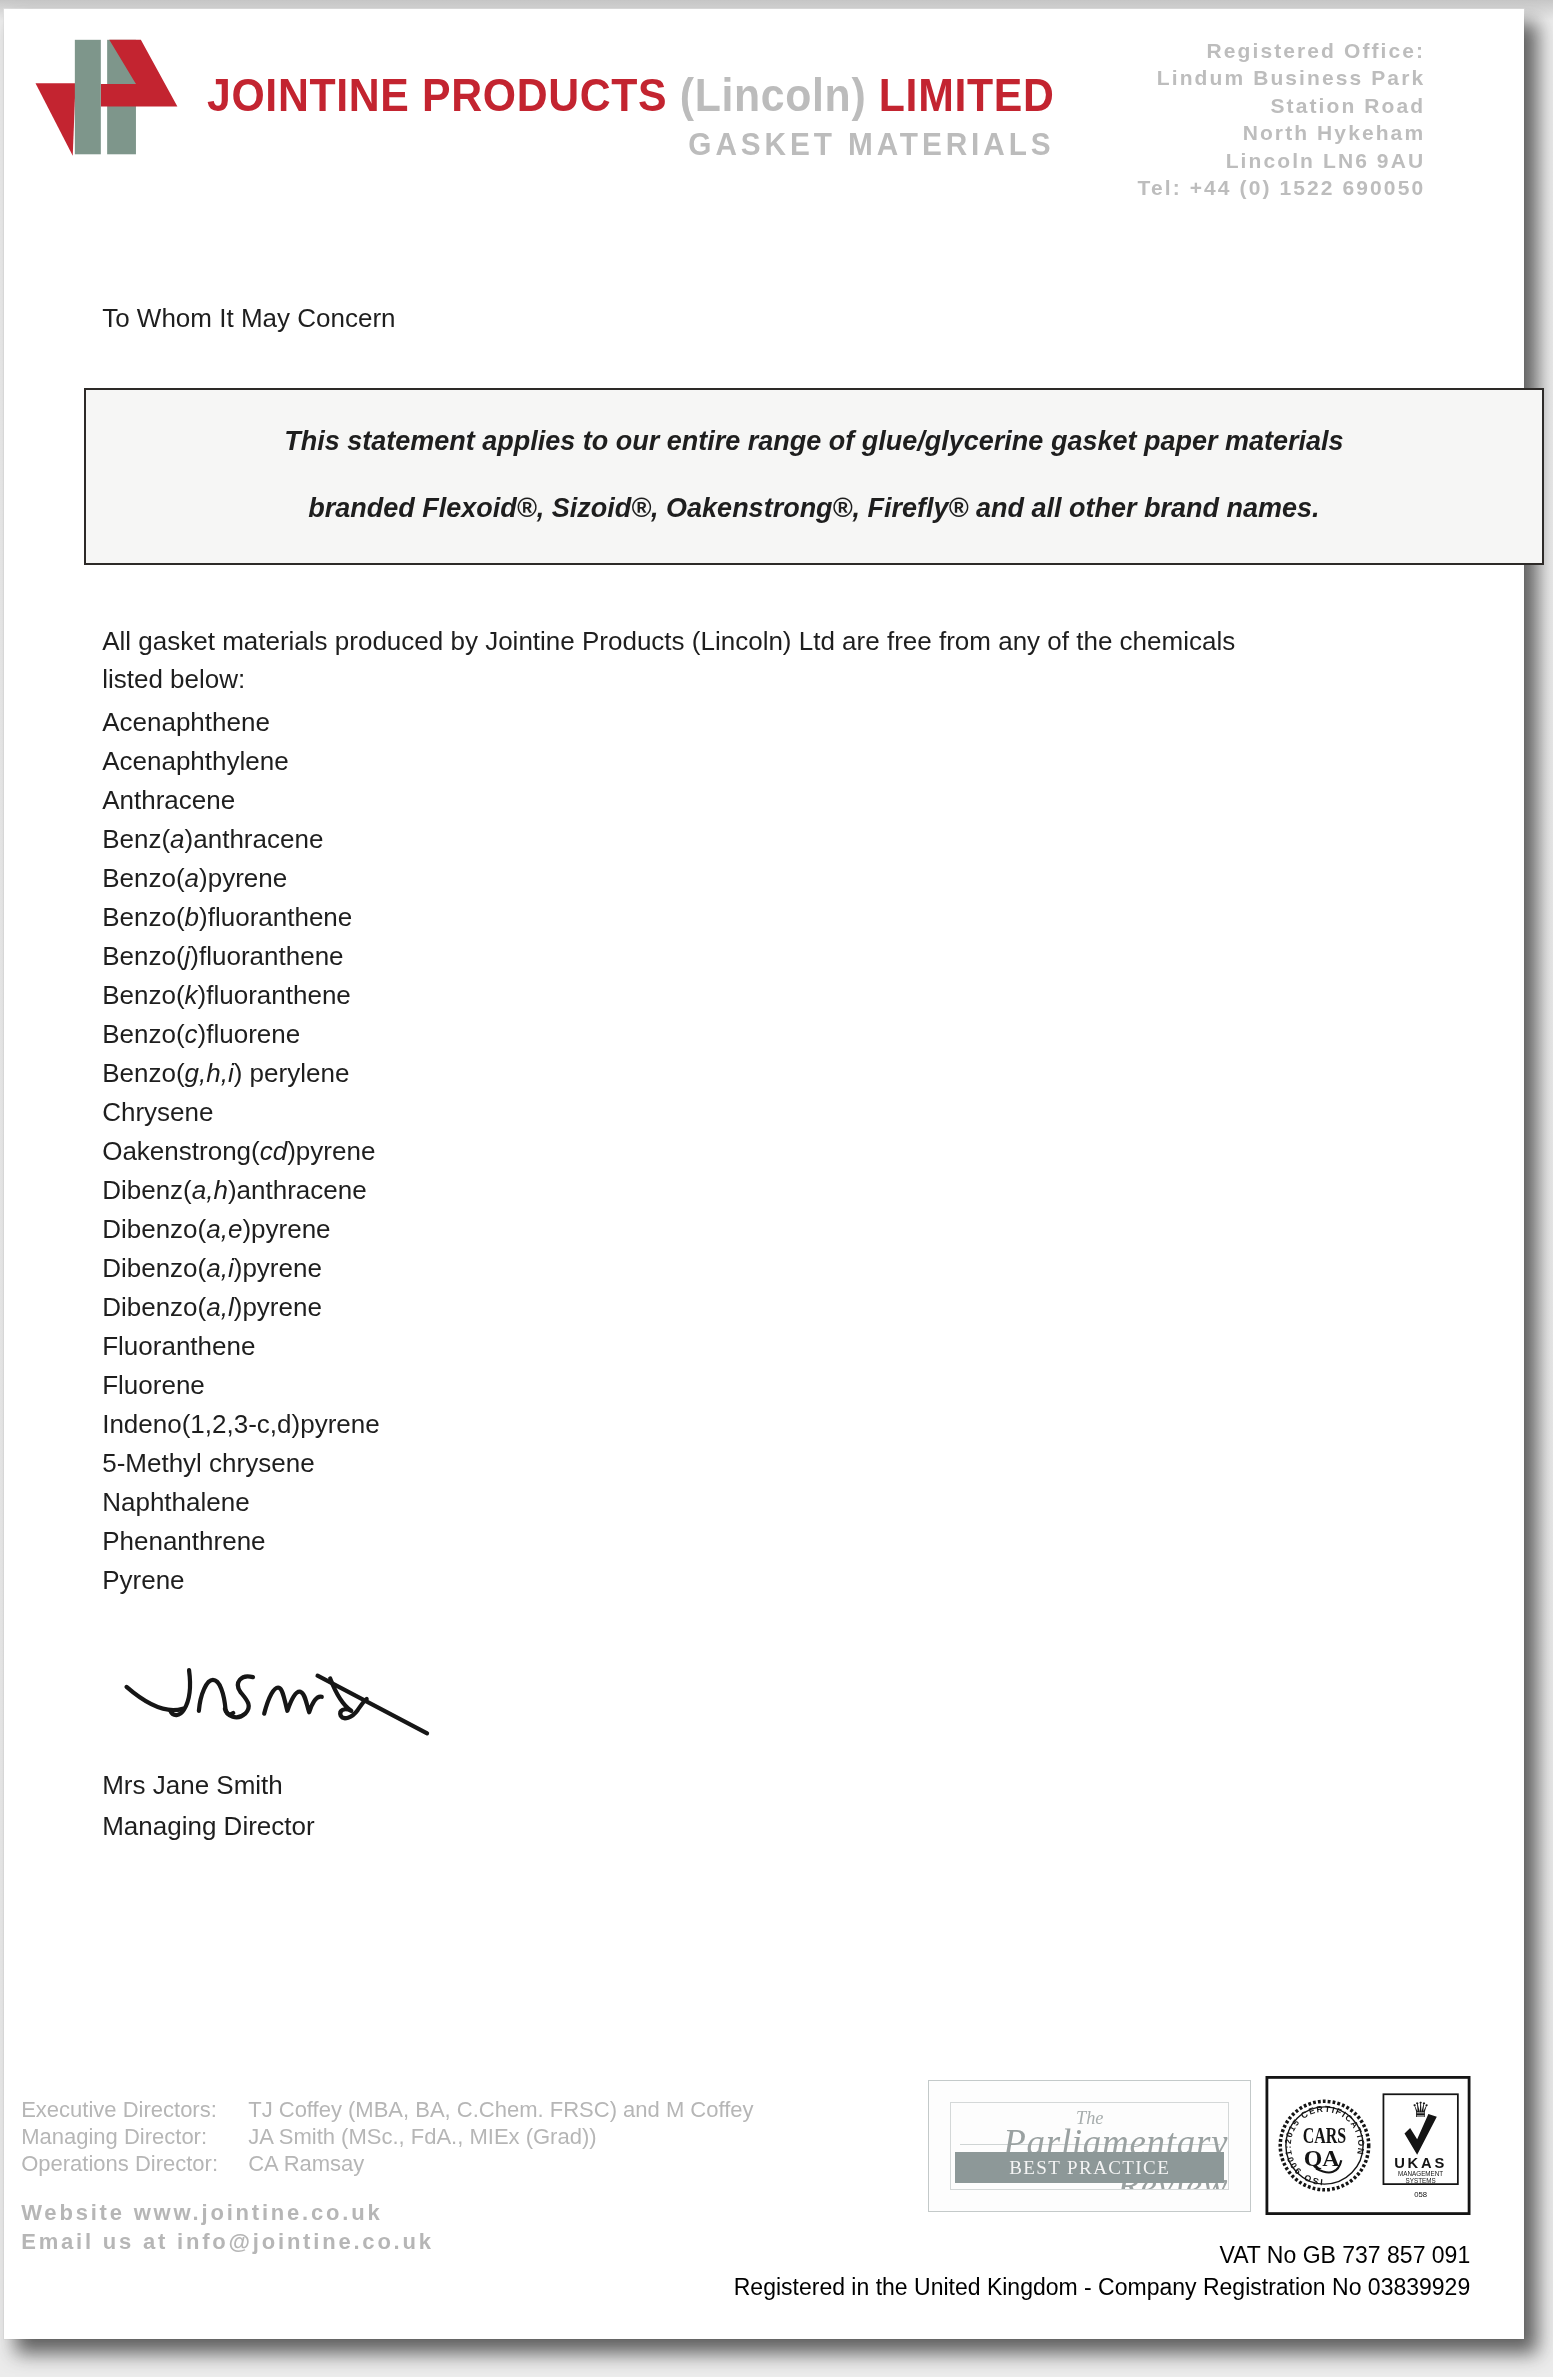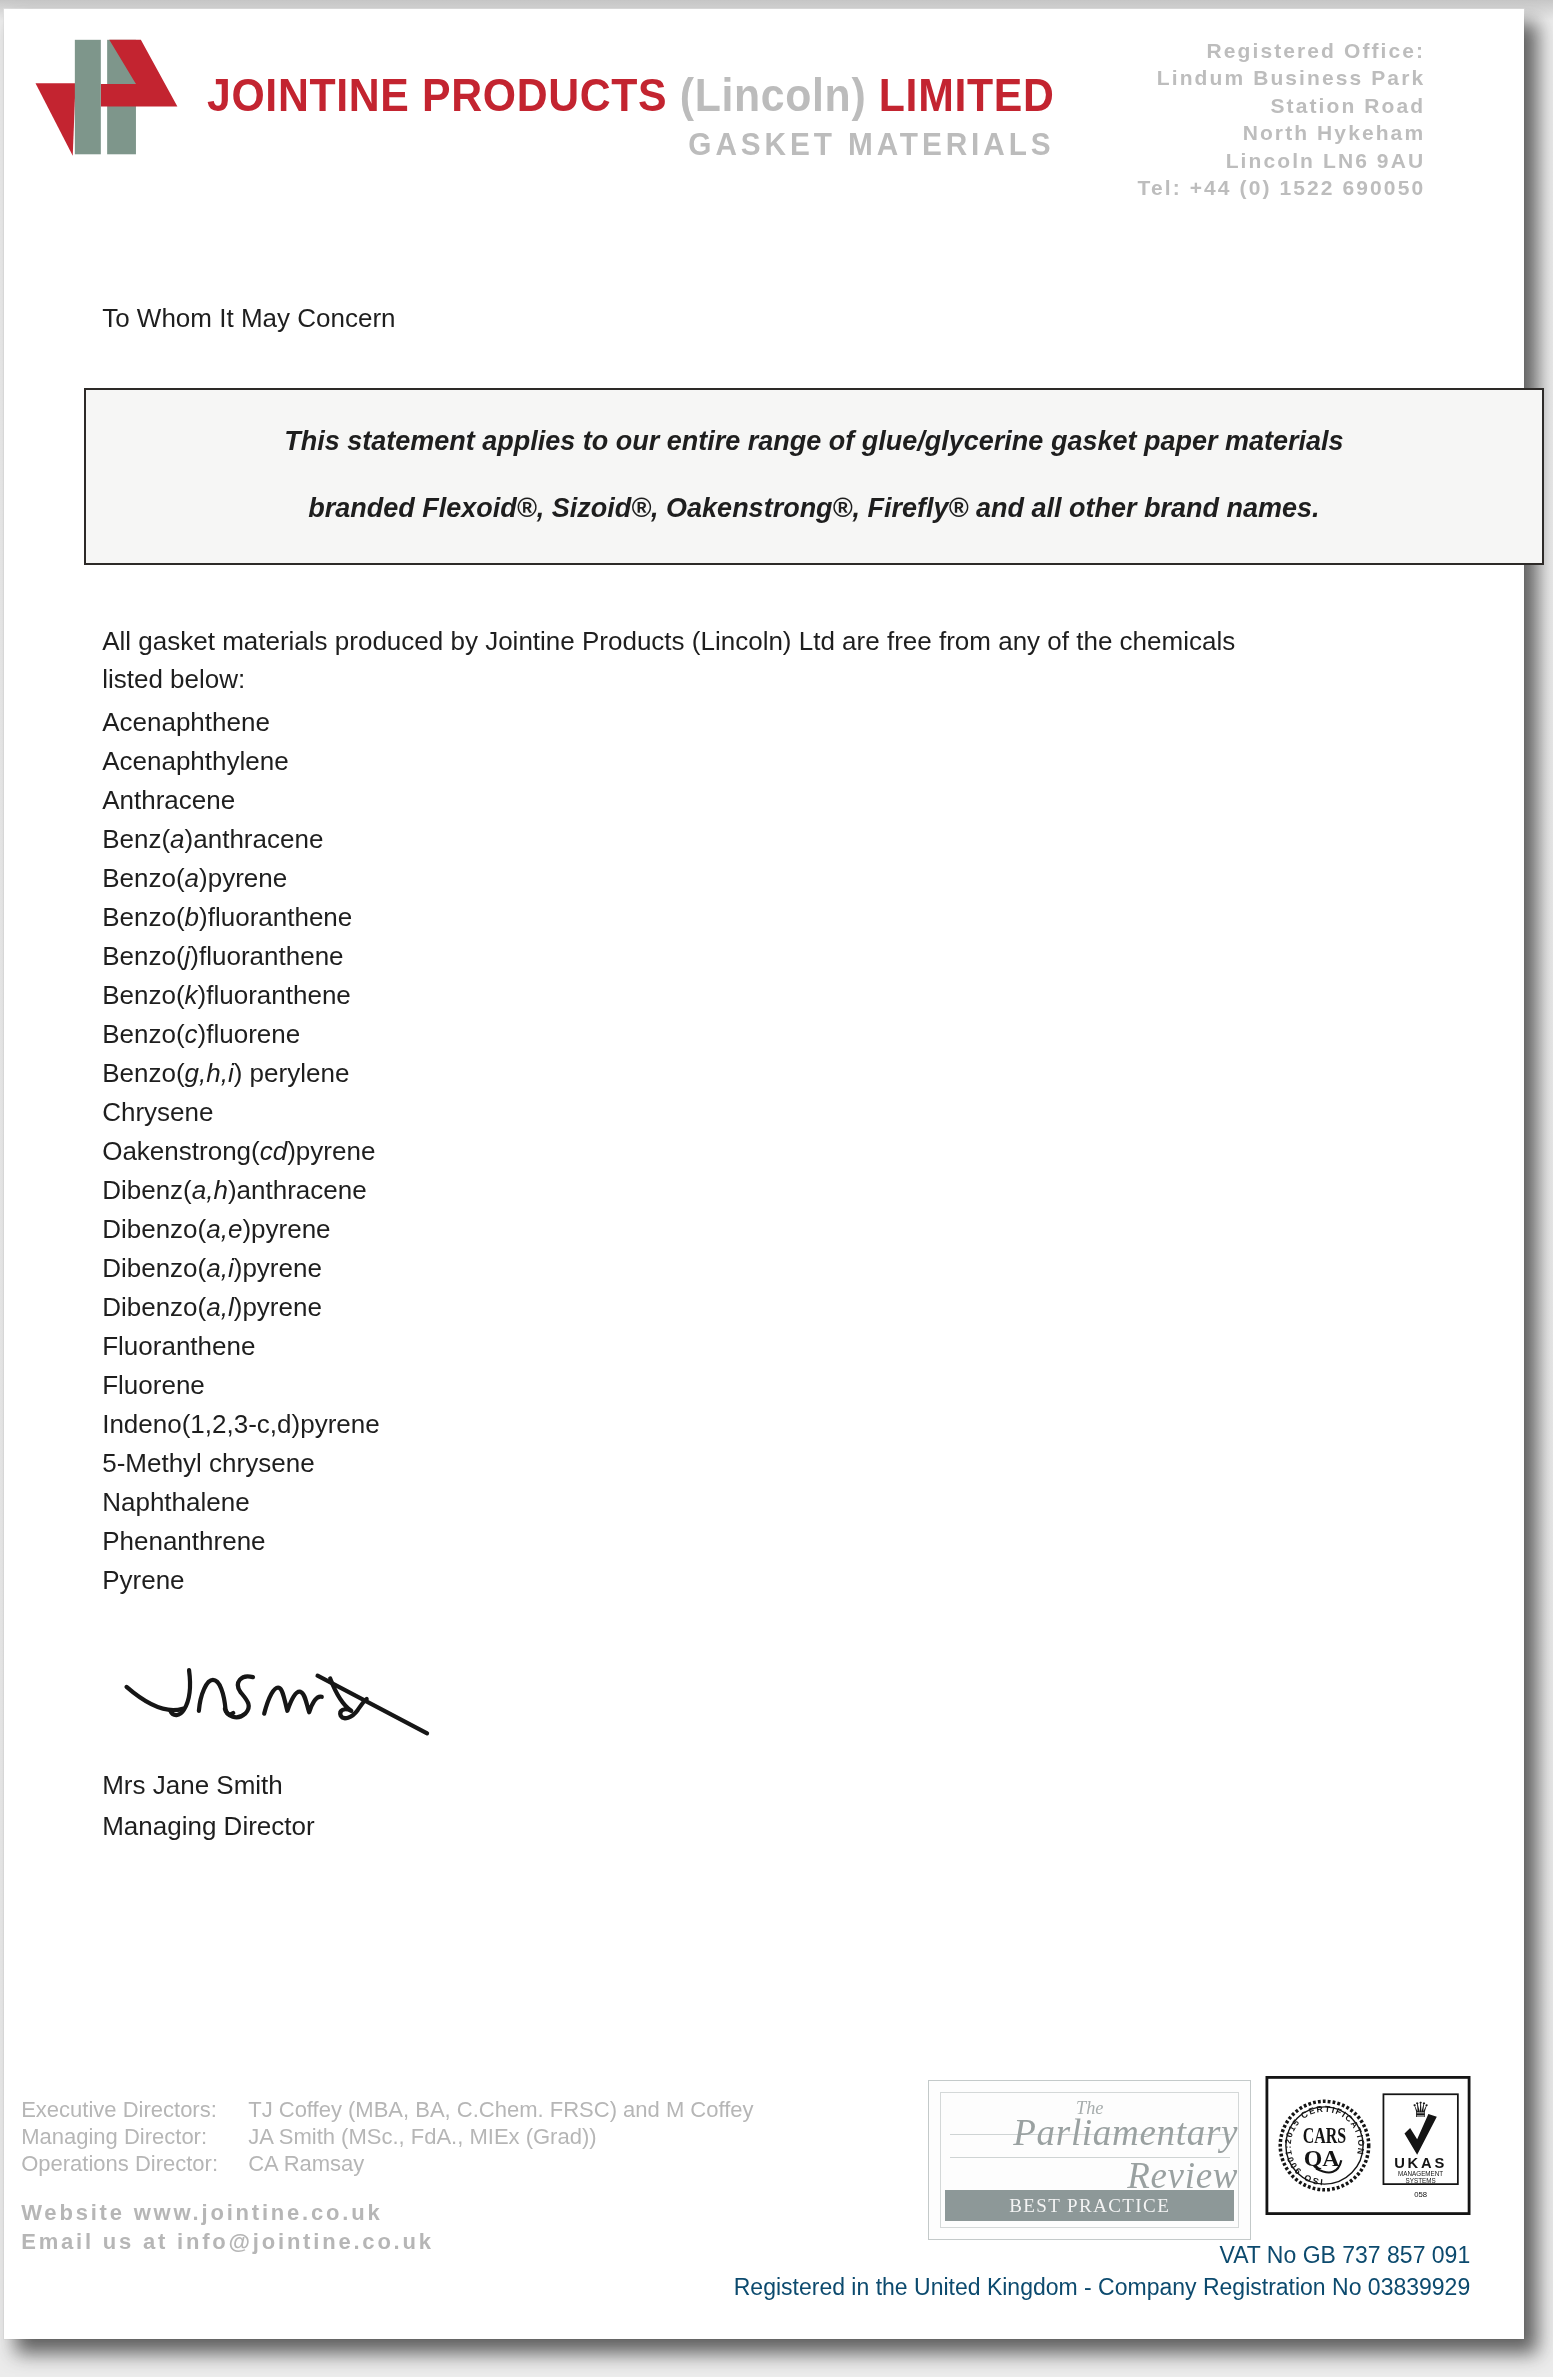--- a/index.html
+++ b/index.html
@@ -44,26 +44,26 @@
     position:absolute; left:17px; top:2087px; font-size:22px; color:#b6b6b6; line-height:27px;
   }
   .directors .row { display:flex; }
   .directors .lbl { width:227px; }
   .webmail {
     position:absolute; left:17px; top:2189px; font-size:22px; font-weight:bold;
     color:#b6b6b6; letter-spacing:2.8px; line-height:29px;
   }
   .vatreg {
     position:absolute; right:54px; top:2230px; text-align:right;
-    font-size:23px; color:#0c4a6e; line-height:32px;
+    font-size:23px; color:#000000; line-height:32px;
   }
   
   .pr-box {
-    position:absolute; left:924px; top:2071px; width:323px; height:160px;
-    background:#fdfdfd; border:1.4px solid #c3c9c9; padding:11px;
+    position:absolute; left:924px; top:2071px; width:323px; height:132px;
+    background:#fdfdfd; border:1.4px solid #c3c9c9; padding:21px;
   }
   .pr-inner { width:100%; height:100%; border:0.7px solid #d4d8d8; position:relative; overflow:hidden; }
   .pr-lines { position:absolute; left:8.5px; right:8.5px; top:41px; height:24px;
     border-top:0.7px solid #cfd4d4; border-bottom:0.7px solid #cfd4d4; }
   .pr-the { position:absolute; top:5.6px; width:100%; text-align:center;
     font-family:"Liberation Serif", serif; font-style:italic; font-size:18.3px; color:#a7adad; }
   .pr-script { position:absolute; top:18.3px; width:100%; text-align:right;
     font-family:"Liberation Serif", serif; font-style:italic; font-size:37px; color:#9aa1a1; letter-spacing:0.7px; }
   .pr-band { position:absolute; left:4.2px; right:4.2px; bottom:5.6px; height:31px;
     background:#8d9898; color:#f4f4f4; font-family:"Liberation Serif", serif;

